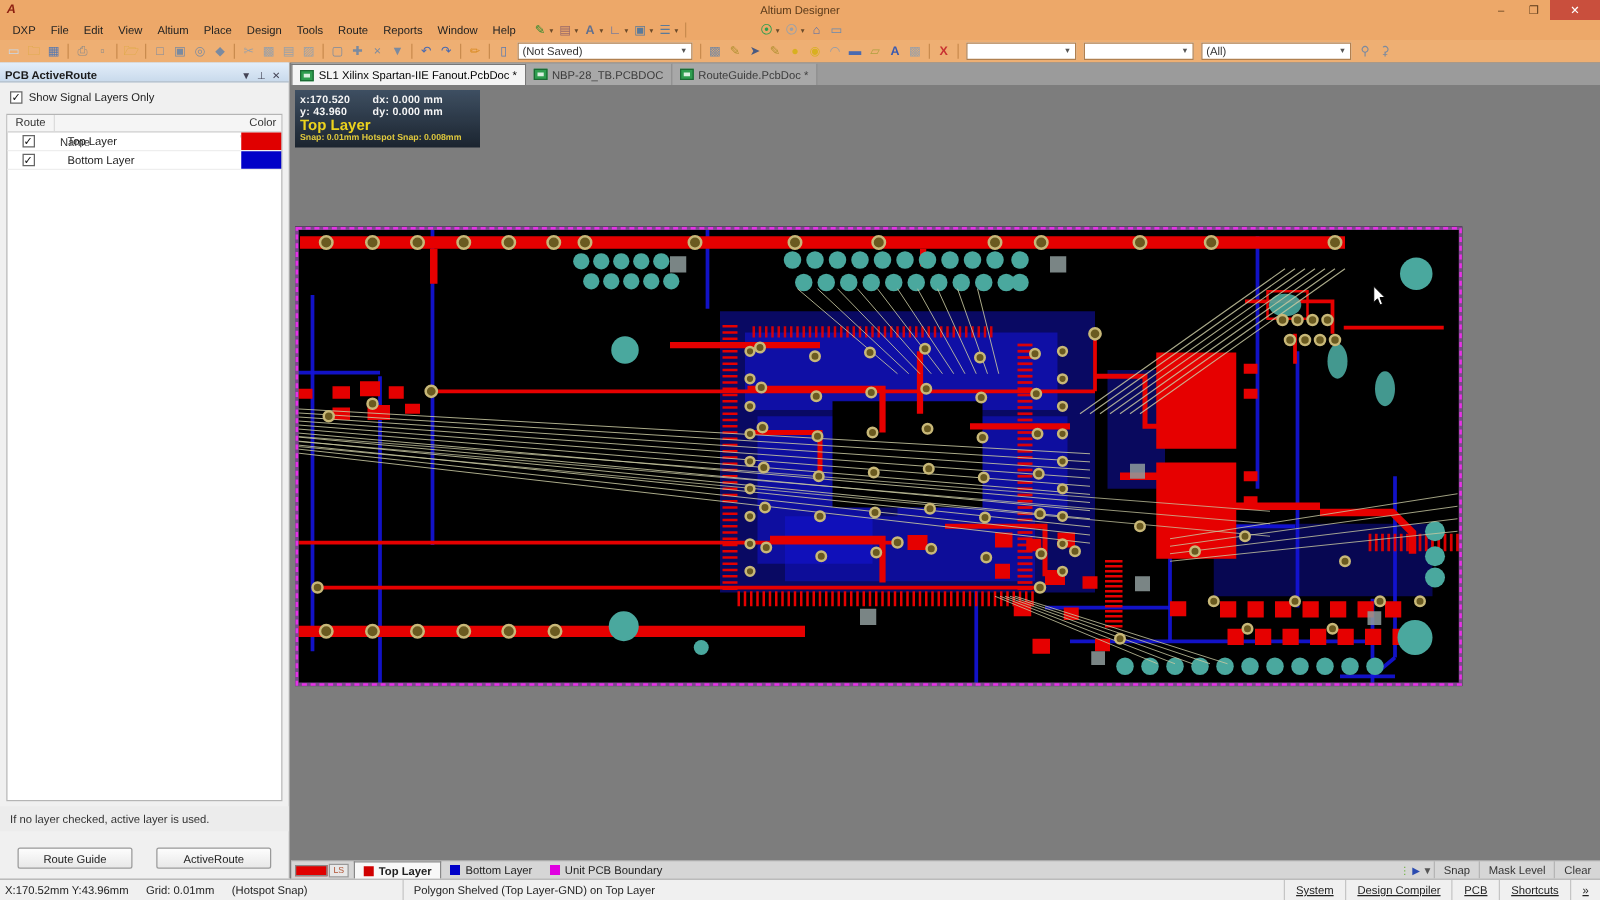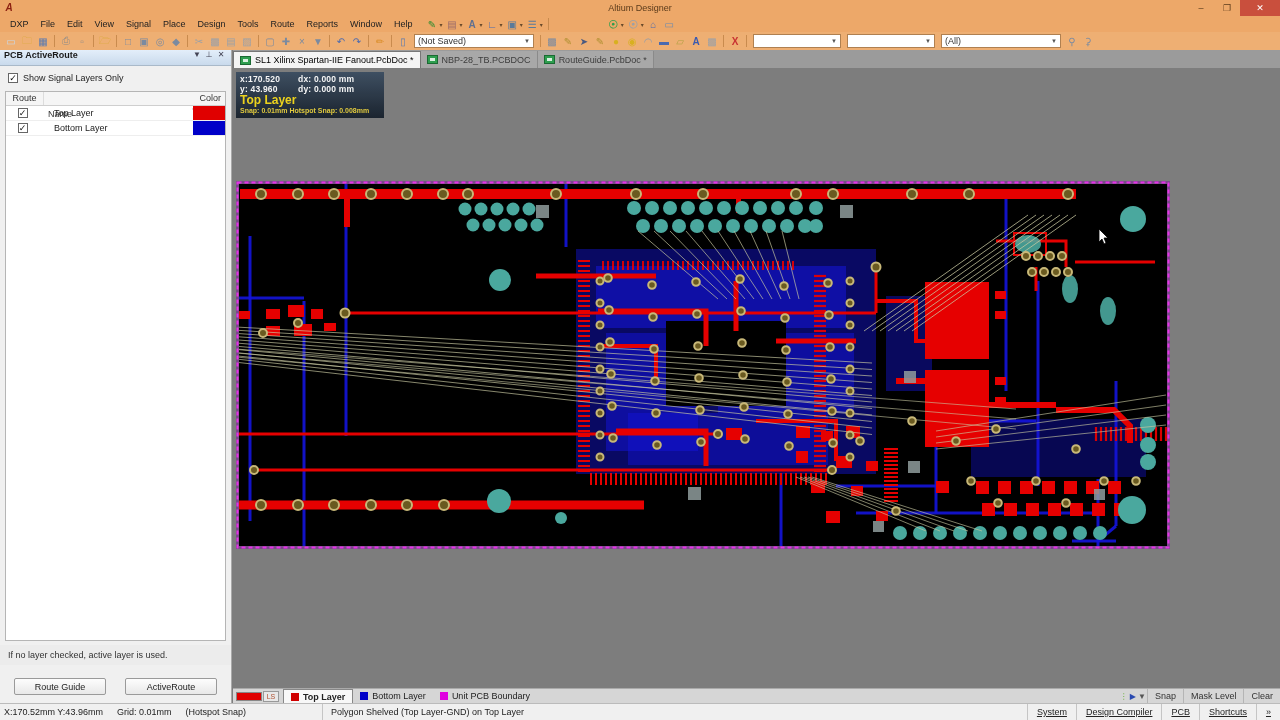--- a/index.html
+++ b/index.html
@@ -18,27 +18,27 @@
   .menu-item { padding:0 6px; height:16px; line-height:16px; color:#222; font-size:9px; }
   .menu-icons { display:flex; align-items:center; margin-left:6px; gap:1px; }
   .mi { display:flex; align-items:center; height:14px; padding:0 1px; }
   .mi .g { width:13px; height:13px; font-size:10px; line-height:13px; text-align:center; }
   .dd { font-size:6px; color:#6a4a2a; margin-left:1px; }
   .vsep { width:1px; height:12px; background:#c98b4e; margin:0 3px; }
 
   .toolbar { position:absolute; left:0; top:32px; width:1280px; height:18px; background:#eeaf73; display:flex; align-items:center; padding-left:3px; }
   .tb { width:16px; height:16px; display:flex; align-items:center; justify-content:center; font-size:10px; }
   select.combo, .combo { height:14px; font-size:9px; border:1px solid #b08050; background:#fff; color:#333; margin:0 3px; }
-  .combo-ns { width:120px; } .combo-sm { width:88px; } .combo-all { width:120px; }
+  .combo-ns { width:140px; } .combo-sm { width:88px; } .combo-all { width:120px; }
   .combo { display:flex; align-items:center; justify-content:space-between; padding:0 3px; }
   .combo .caret { font-size:6px; color:#555; }
 
   
   .panel { position:absolute; left:0; top:50px; width:232px; height:653px; background:#f0f0f0; border-right:1px solid #a9a9a9; }
-  .panel-header { height:16px; background:linear-gradient(#e3eefa,#c9daec); border-bottom:1px solid #a9b9c9; display:flex; align-items:flex-start; padding:0 4px; }
+  .panel-header { height:16px; background:linear-gradient(#e3eefa,#c9daec); border-bottom:1px solid #a9b9c9; display:flex; align-items:flex-end; padding:0 4px; }
   .panel-title { font-weight:bold; font-size:9px; color:#1a1a1a; flex:1; }
   .ph-ic { width:12px; text-align:center; color:#445; font-size:8px; }
   .cb-row { display:flex; align-items:center; margin:7px 0 6px 8px; }
   .cb { width:10px; height:10px; border:1px solid #666; background:#fff; font-size:9px; line-height:9px; text-align:center; color:#111; margin-right:5px; }
   .layer-table { position:absolute; left:5px; right:5px; top:41px; bottom:62px; background:#fff; border:1px solid #b5b5b5; }
   .lt-head { display:flex; height:14px; border-bottom:1px solid #cfcfcf; background:#f5f5f5; }
   .lt-head > div { border-right:1px solid #dcdcdc; padding:1px 4px; font-size:9px; color:#333; }
   .lt-row { display:flex; height:15px; border-bottom:1px solid #eee; align-items:center; }
   .c-route { width:38px; display:flex; justify-content:center; }
   .c-name { flex:1; padding-left:10px; }
@@ -94,21 +94,21 @@
     <div class="winbtn">❐</div>
     <div class="winbtn close">✕</div>
   </div>
 </div>
 
 <div class="menubar">
   <span class="menu-item">DXP</span>
   <span class="menu-item">File</span>
   <span class="menu-item">Edit</span>
   <span class="menu-item">View</span>
-  <span class="menu-item">Signal</span>
+  <span class="menu-item">Altium</span>
   <span class="menu-item">Place</span>
   <span class="menu-item">Design</span>
   <span class="menu-item">Tools</span>
   <span class="menu-item">Route</span>
   <span class="menu-item">Reports</span>
   <span class="menu-item">Window</span>
   <span class="menu-item">Help</span>
   <div class="menu-icons">
     <span class="mi">
         <span class="g" style="color:#2e8b2e;">✎</span>

